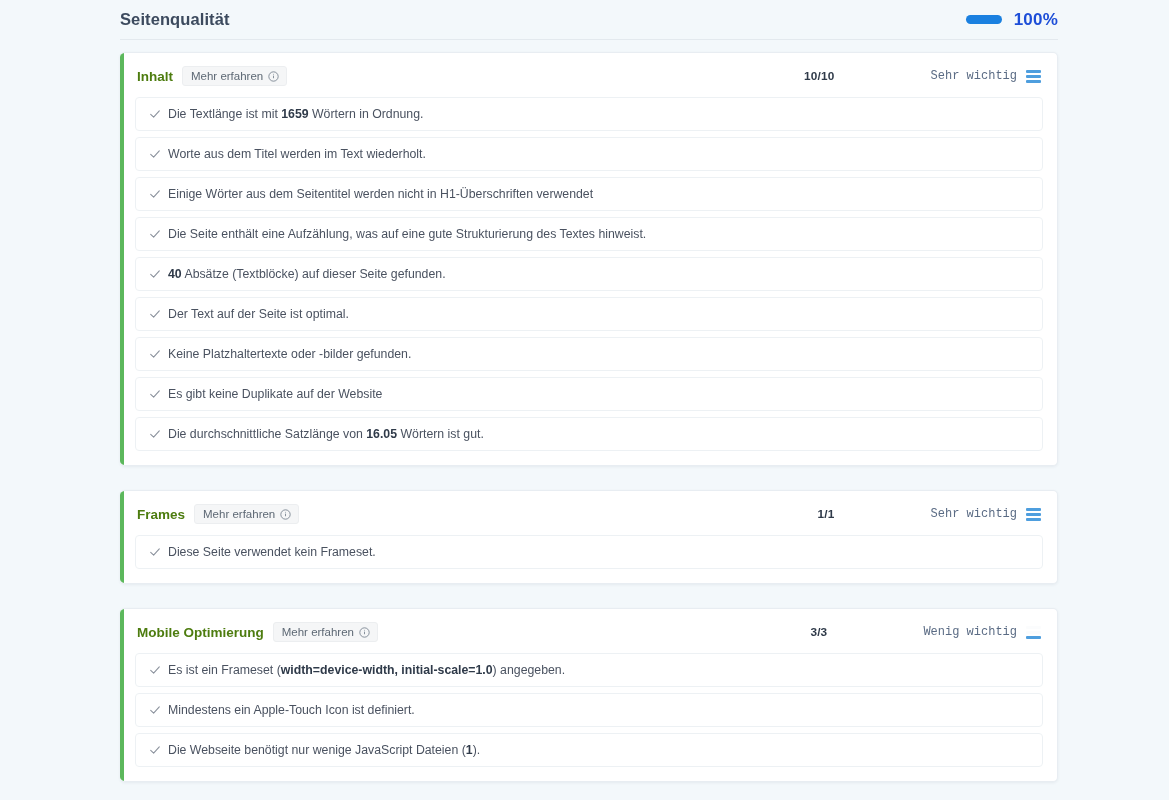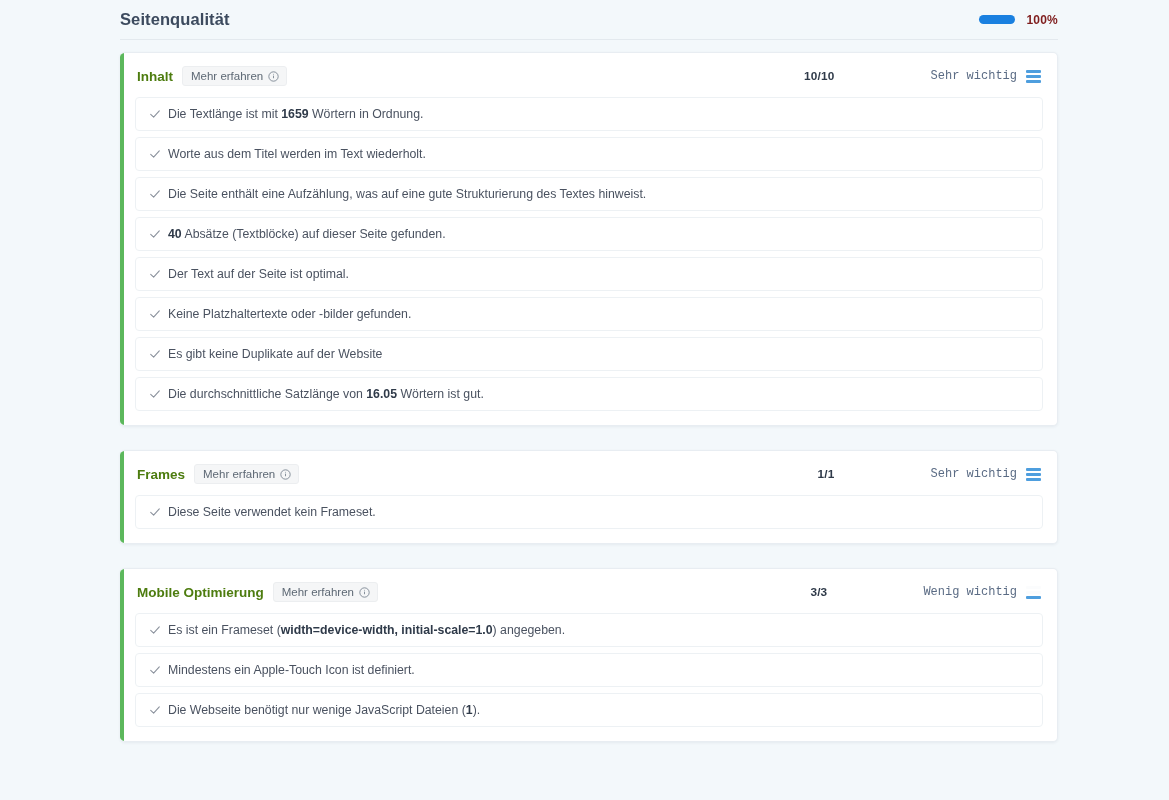--- a/index.html
+++ b/index.html
@@ -46,23 +46,23 @@
   }
 
   .score-bar {
     width: 36px;
     height: 9px;
     border-radius: 5px;
     background: #1a80e0;
   }
 
   .score-value {
-    font-size: 12px;
+    font-size: 17px;
     font-weight: 700;
-    color: #7f1d1d;
+    color: #1d4ed8;
     letter-spacing: .2px;
   }
 
   
   .cards {
     position: absolute;
     left: 120px;
     top: 52px;
     width: 938px;
   }
@@ -243,20 +243,26 @@
           <div class="row">
             <svg class="check-icon" width="12" height="12" viewBox="0 0 14 14" fill="none">
               <path d="M2 7.4 L5.4 10.6 L12 3.4" stroke="#8a919c" stroke-width="1.25" stroke-linecap="round" stroke-linejoin="round"></path>
             </svg>
             <div class="row-text"><span>Worte aus dem Titel werden im Text wiederholt.</span><span></span></div>
           </div>
           <div class="row">
             <svg class="check-icon" width="12" height="12" viewBox="0 0 14 14" fill="none">
               <path d="M2 7.4 L5.4 10.6 L12 3.4" stroke="#8a919c" stroke-width="1.25" stroke-linecap="round" stroke-linejoin="round"></path>
             </svg>
+            <div class="row-text"><span>Einige Wörter aus dem Seitentitel werden nicht in H1-Überschriften verwendet</span><span></span></div>
+          </div>
+          <div class="row">
+            <svg class="check-icon" width="12" height="12" viewBox="0 0 14 14" fill="none">
+              <path d="M2 7.4 L5.4 10.6 L12 3.4" stroke="#8a919c" stroke-width="1.25" stroke-linecap="round" stroke-linejoin="round"></path>
+            </svg>
             <div class="row-text"><span>Die Seite enthält eine Aufzählung, was auf eine gute Strukturierung des Textes hinweist.</span><span></span></div>
           </div>
           <div class="row">
             <svg class="check-icon" width="12" height="12" viewBox="0 0 14 14" fill="none">
               <path d="M2 7.4 L5.4 10.6 L12 3.4" stroke="#8a919c" stroke-width="1.25" stroke-linecap="round" stroke-linejoin="round"></path>
             </svg>
             <div class="row-text"><span></span><b>40</b><span> Absätze (Textblöcke) auf dieser Seite gefunden.</span></div>
           </div>
           <div class="row">
             <svg class="check-icon" width="12" height="12" viewBox="0 0 14 14" fill="none">

